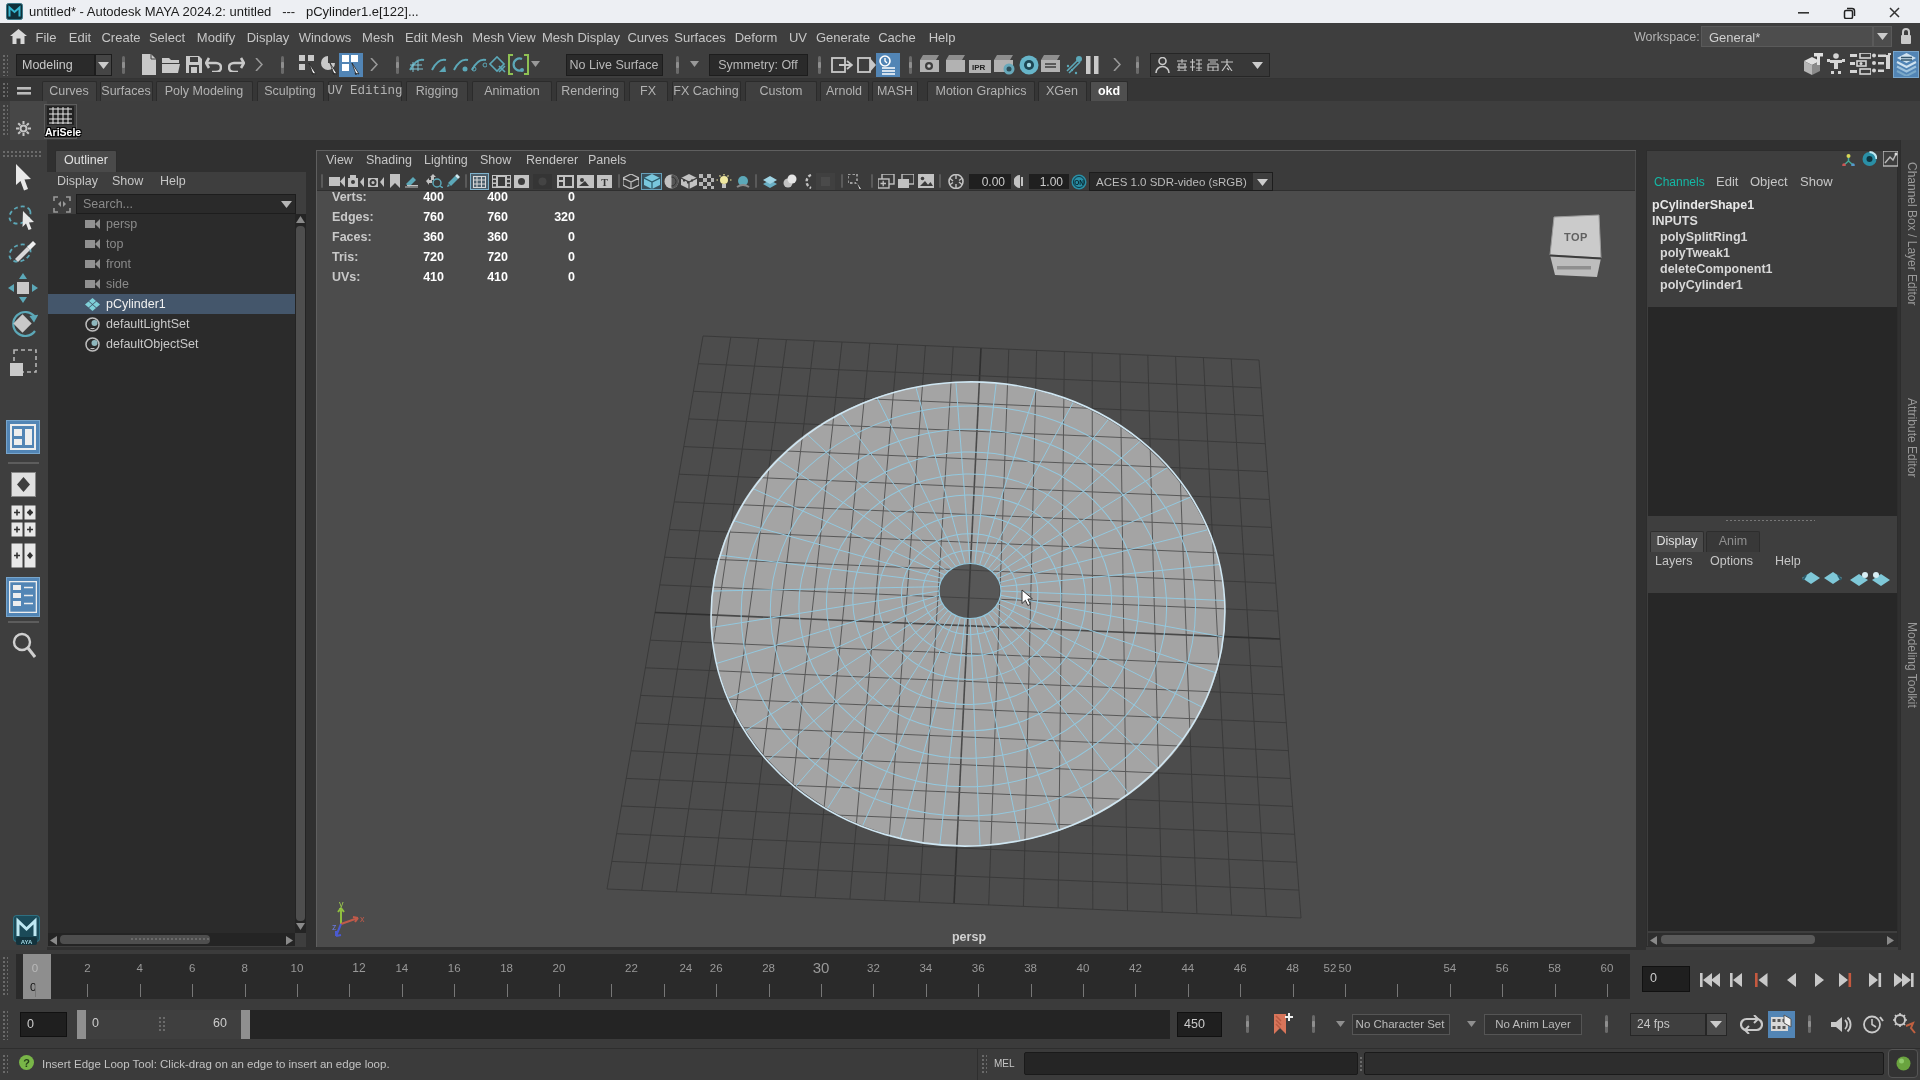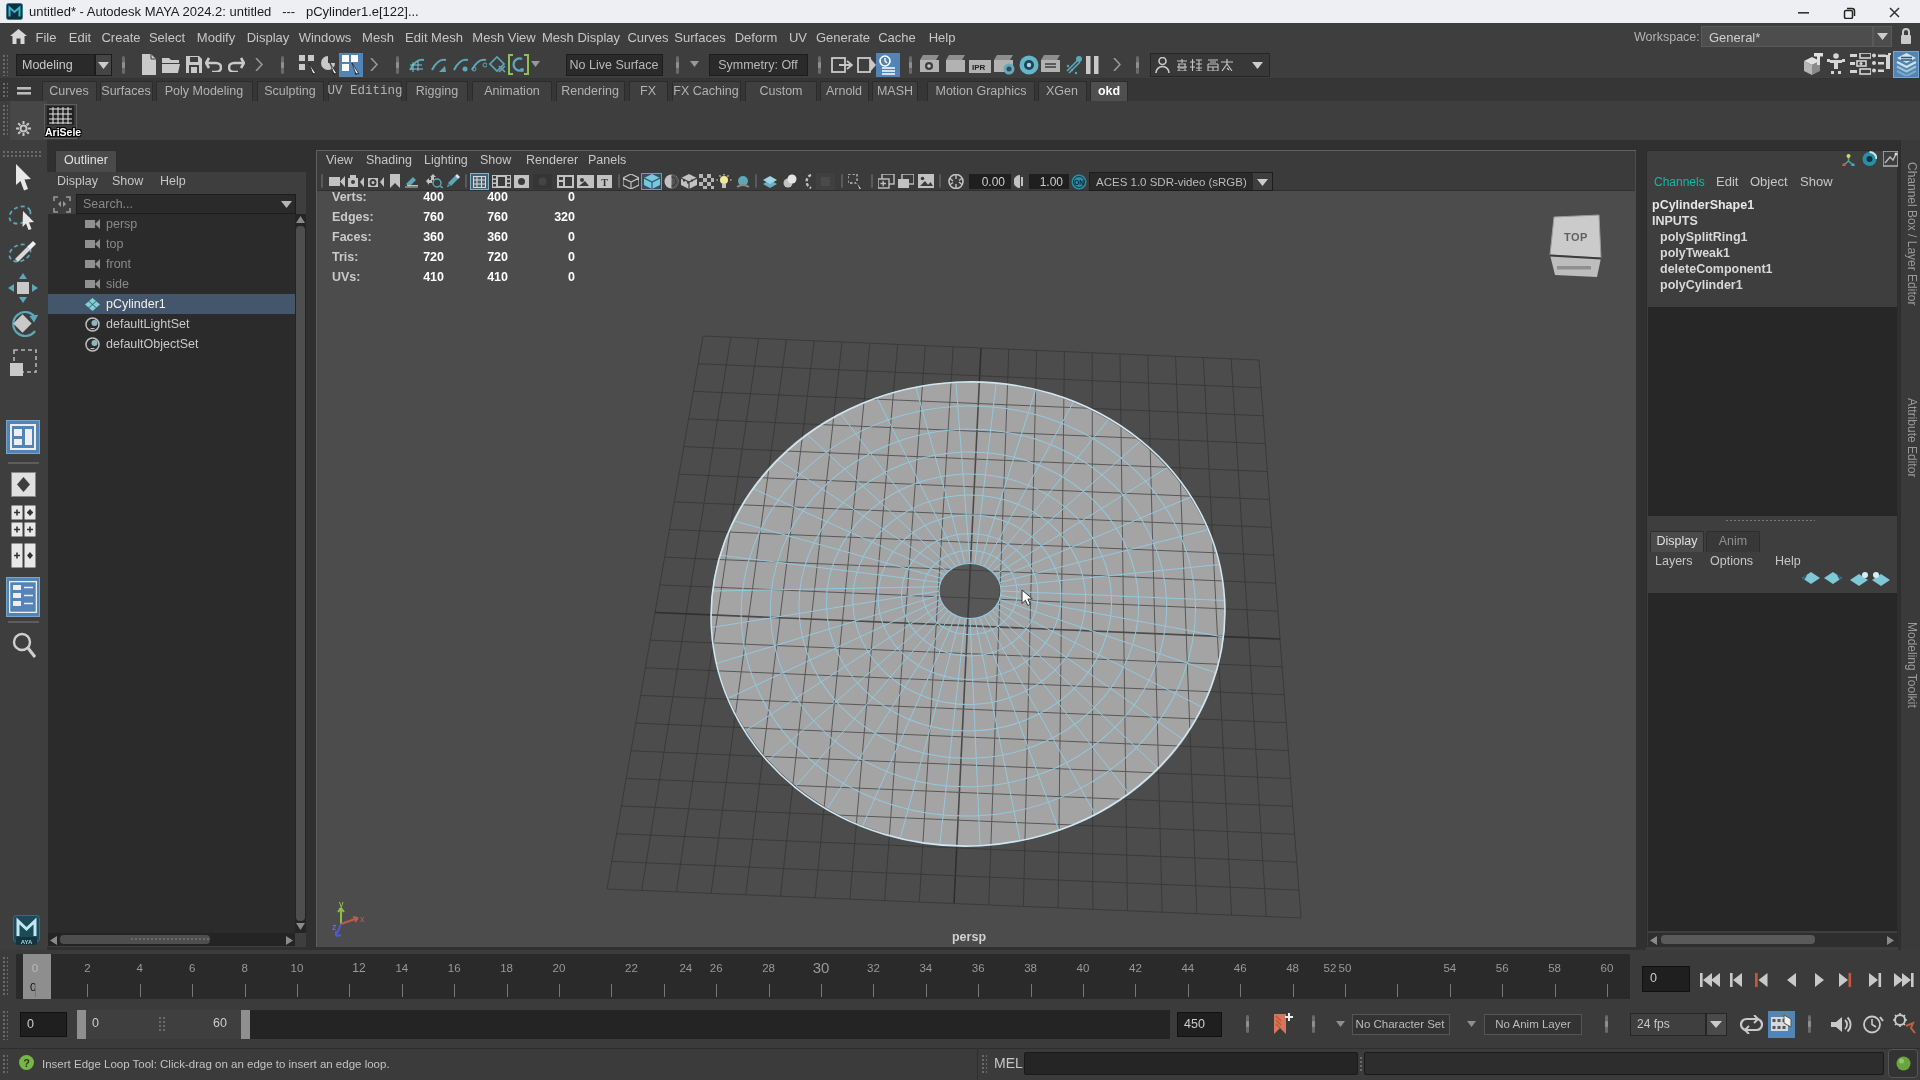--- a/index.html
+++ b/index.html
@@ -1157,21 +1157,21 @@
     </svg>
 <div style="position:absolute;left:0px;top:1048px;width:1920px;height:32px;background:#3b3b3b;border-top:1px solid #2e2e2e;"></div>
 <div class="dots" style="position:absolute;left:2px;top:1054px;width:6px;height:20px;"></div>
 <svg style="position:absolute;left:19px;top:1055px;" width="15" height="15" viewBox="0 0 15 15">
       <circle cx="7.5" cy="7.5" r="7.5" fill="#79b648"></circle>
       <text x="7.5" y="11.5" text-anchor="middle" font-size="11" font-weight="bold" fill="#26401a" font-family="Liberation Sans">?</text>
     </svg>
 <div style="position:absolute;left:42px;top:1057px;font-size:11.5px;line-height:14.5px;color:#c2c2c2;font-weight:normal;white-space:nowrap;">Insert Edge Loop Tool: Click-drag on an edge to insert an edge loop.</div>
 <div style="position:absolute;left:977px;top:1048px;width:1px;height:32px;background:#2e2e2e;"></div>
 <div class="dots" style="position:absolute;left:981px;top:1054px;width:6px;height:20px;"></div>
-<div style="position:absolute;left:994px;top:1056px;font-size:14px;line-height:15.5px;color:#c6c6c6;font-weight:normal;white-space:nowrap;">MEL</div>
+<div style="position:absolute;left:994px;top:1056px;font-size:10px;line-height:15.5px;color:#c6c6c6;font-weight:normal;white-space:nowrap;">MEL</div>
 <div style="position:absolute;left:1024px;top:1052px;width:334px;height:23px;background:#252525;border:1px solid #1a1a1a;border-radius:2px;"></div>
 <div class="dots" style="position:absolute;left:1359px;top:1056px;width:4px;height:16px;"></div>
 <div style="position:absolute;left:1364px;top:1052px;width:520px;height:23px;background:#2d2d2d;border:1px solid #1a1a1a;border-radius:2px;"></div>
 <div style="position:absolute;left:1888px;top:1049px;width:30px;height:29px;background:#333;border:1px solid #555;border-radius:4px;"></div>
 <svg style="position:absolute;left:1896px;top:1056px;" width="15" height="15" viewBox="0 0 15 15">
       <circle cx="7.5" cy="7.5" r="7" fill="#6aa33f"></circle>
       <circle cx="5.5" cy="5" r="2.5" fill="#8fc96a"></circle>
     </svg>
 </div>
 </body></html>

